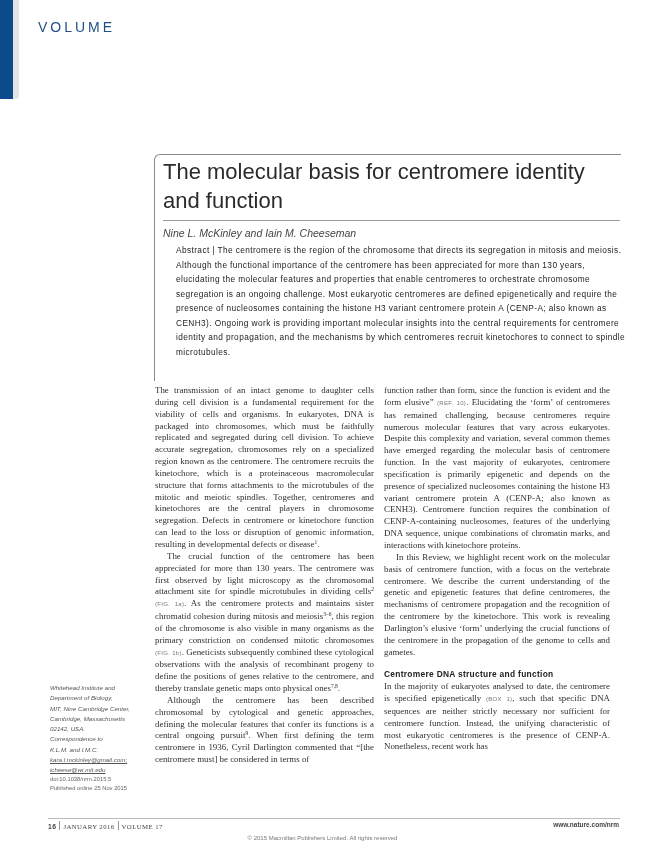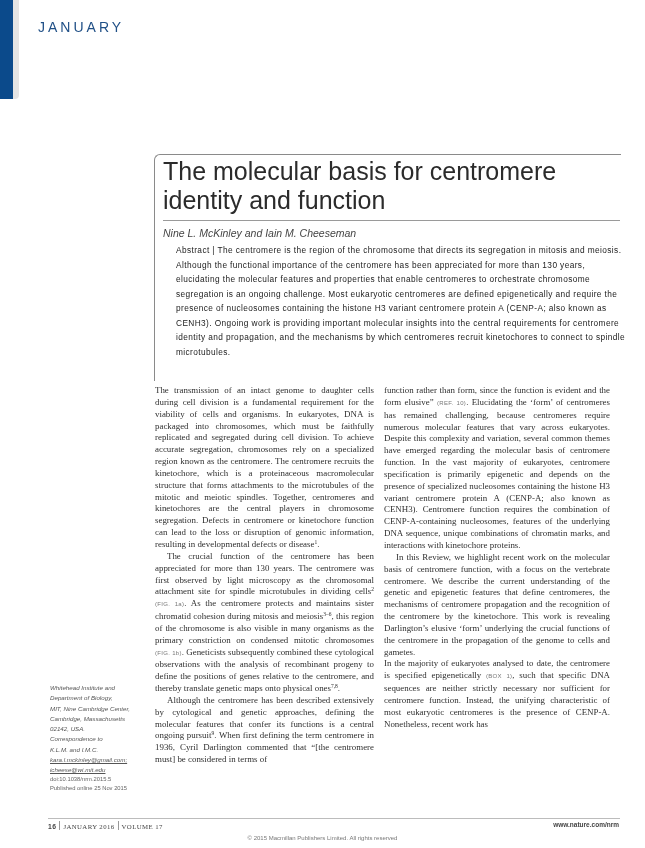--- a/index.html
+++ b/index.html
@@ -1,21 +1,21 @@
 <!DOCTYPE html>
 <html><head>
 <meta charset="utf-8">
 <style>
   html, body { margin: 0; padding: 0; background: #fff; }
   body { width: 645px; height: 848px; position: relative; overflow: hidden; font-family: "Liberation Serif", serif; color: #2a2a2a; }
   .side-bar { position: absolute; left: 0; top: 0; width: 13px; height: 99px; background: #0b4a8b; }
   .side-bar-shadow { position: absolute; left: 13px; top: 0; width: 6px; height: 99px; background: #e4e4e4; border-bottom-right-radius: 4px; }
   .section-label { position: absolute; left: 38px; top: 19px; font-family: "Liberation Sans", sans-serif; font-size: 14px; letter-spacing: 3px; color: #1f4f86; }
   .title-box { position: absolute; left: 154px; top: 154px; width: 466px; height: 226px; border-left: 1px solid #8a8a8a; border-top: 1px solid #8a8a8a; border-top-left-radius: 6px; }
-  .title { position: absolute; left: 163px; top: 157px; width: 460px; font-family: "Liberation Sans", sans-serif; font-size: 25px; line-height: 29px; color: #2b2b2b; }
+  .title { position: absolute; left: 163px; top: 157px; width: 460px; font-family: "Liberation Sans", sans-serif; font-size: 22px; line-height: 29px; color: #2b2b2b; }
   .title-rule { position: absolute; left: 163px; top: 220px; width: 457px; height: 1px; background: #9a9a9a; }
   .authors { position: absolute; left: 163px; top: 227px; font-family: "Liberation Sans", sans-serif; font-style: italic; font-size: 10.5px; color: #444; }
   .abstract { position: absolute; left: 176px; top: 243px; width: 452px; font-family: "Liberation Sans", sans-serif; font-size: 8.3px; line-height: 14.5px; letter-spacing: 0.4px; color: #222; }
   .abstract .lbl { font-weight: normal; }
   .col { position: absolute; top: 385px; font-size: 8.9px; line-height: 11.85px; text-align: justify; color: #2f2f2f; }
   .col p { margin: 0; }
   .col p.indent { text-indent: 12px; }
   .col1 { left: 155px; width: 219px; }
   .col2 { left: 384px; width: 226px; }
   .ref { font-family: "Liberation Sans", sans-serif; font-size: 6px; color: #777; letter-spacing: 0.3px; }
@@ -29,37 +29,38 @@
   .footer-left .pg { font-family: "Liberation Sans", sans-serif; font-weight: bold; }
   .footer-left .sep { display: inline-block; width: 1px; height: 9px; background: #999; vertical-align: -1px; margin: 0 3px; }
   .footer-right { position: absolute; right: 26px; top: 821px; font-family: "Liberation Sans", sans-serif; font-weight: bold; font-size: 6.5px; color: #444; }
   .copyright { position: absolute; left: 0; width: 645px; top: 835px; text-align: center; font-family: "Liberation Sans", sans-serif; font-size: 6px; color: #777; }
 </style>
 </head>
 <body>
 
 <div class="side-bar"></div>
 <div class="side-bar-shadow"></div>
-<div class="section-label">JANUARY</div>
+<div class="section-label">VOLUME</div>
 
 <div class="title-box"></div>
 <h1 class="title" style="margin:0;font-weight:normal;">The molecular basis for centromere identity and function</h1>
 <div class="title-rule"></div>
 <div class="authors">Nine L. McKinley and Iain M. Cheeseman</div>
 <div class="abstract"><span class="lbl">Abstract |</span><span> The centromere is the region of the chromosome that directs its segregation in mitosis and meiosis. Although the functional importance of the centromere has been appreciated for more than 130 years, elucidating the molecular features and properties that enable centromeres to orchestrate chromosome segregation is an ongoing challenge. Most eukaryotic centromeres are defined epigenetically and require the presence of nucleosomes containing the histone H3 variant centromere protein A (CENP-A; also known as CENH3). Ongoing work is providing important molecular insights into the central requirements for centromere identity and propagation, and the mechanisms by which centromeres recruit kinetochores to connect to spindle microtubules.</span></div>
 
 <div class="col col1">
   <p><span>The transmission of an intact genome to daughter cells during cell division is a fundamental requirement for the viability of cells and organisms. In eukaryotes, DNA is packaged into chromosomes, which must be faithfully replicated and segregated during cell division. To achieve accurate segregation, chromosomes rely on a specialized region known as the centromere. The centromere recruits the kinetochore, which is a proteinaceous macromolecular structure that forms attachments to the microtubules of the mitotic and meiotic spindles. Together, centromeres and kinetochores are the central players in chromosome segregation. Defects in centromere or kinetochore function can lead to the loss or disruption of genomic information, resulting in developmental defects or disease</span><sup>1</sup><span>.</span></p>
   <p class="indent"><span>The crucial function of the centromere has been appreciated for more than 130 years. The centromere was first observed by light microscopy as the chromosomal attachment site for spindle microtubules in dividing cells</span><sup>2</sup> <span class="ref">(FIG. 1a)</span><span>. As the centromere protects and maintains sister chromatid cohesion during mitosis and meiosis</span><sup>3–6</sup><span>, this region of the chromosome is also visible in many organisms as the primary constriction on condensed mitotic chromosomes </span><span class="ref">(FIG. 1b)</span><span>. Geneticists subsequently combined these cytological observations with the analysis of recombinant progeny to define the positions of genes relative to the centromere, and thereby translate genetic maps onto physical ones</span><sup>7,8</sup><span>.</span></p>
-  <p class="indent"><span>Although the centromere has been described extensively by cytological and genetic approaches, defining the molecular features that confer its functions is a central ongoing pursuit</span><sup>9</sup><span>. When first defining the term centromere in 1936, Cyril Darlington commented that “[the centromere must] be considered in terms of</span></p>
+  <p class="indent"><span>Although the centromere has been described chromosomal by cytological and genetic approaches, defining the molecular features that confer its functions is a central ongoing pursuit</span><sup>9</sup><span>. When first defining the term centromere in 1936, Cyril Darlington commented that “[the centromere must] be considered in terms of</span></p>
 </div>
 
 <div class="col col2">
   <p><span>function rather than form, since the function is evident and the form elusive” </span><span class="ref">(REF. 10)</span><span>. Elucidating the ‘form’ of centromeres has remained challenging, because centromeres require numerous molecular features that vary across eukaryotes. Despite this complexity and variation, several common themes have emerged regarding the molecular basis of centromere function. In the vast majority of eukaryotes, centromere specification is primarily epigenetic and depends on the presence of specialized nucleosomes containing the histone H3 variant centromere protein A (CENP-A; also known as CENH3). Centromere function requires the combination of CENP-A-containing nucleosomes, features of the underlying DNA sequence, unique combinations of chromatin marks, and interactions with kinetochore proteins.</span></p>
   <p class="indent">In this Review, we highlight recent work on the molecular basis of centromere function, with a focus on the vertebrate centromere. We describe the current understanding of the genetic and epigenetic features that define centromeres, the mechanisms of centromere propagation and the recognition of the centromere by the kinetochore. This work is revealing Darlington’s elusive ‘form’ underlying the crucial functions of the centromere in the propagation of the genome to cells and gametes.</p>
+  <div class="subhead">Centromere DNA structure and function</div>
   <p><span>In the majority of eukaryotes analysed to date, the centromere is specified epigenetically </span><span class="ref">(BOX 1)</span><span>, such that specific DNA sequences are neither strictly necessary nor sufficient for centromere function. Instead, the unifying characteristic of most eukaryotic centromeres is the presence of CENP-A. Nonetheless, recent work has</span></p>
 </div>
 
 <div class="affil">
   <div>Whitehead Institute and</div>
   <div>Department of Biology,</div>
   <div>MIT, Nine Cambridge Center,</div>
   <div>Cambridge, Massachusetts</div>
   <div>02142, USA.</div>
   <div>Correspondence to</div>

